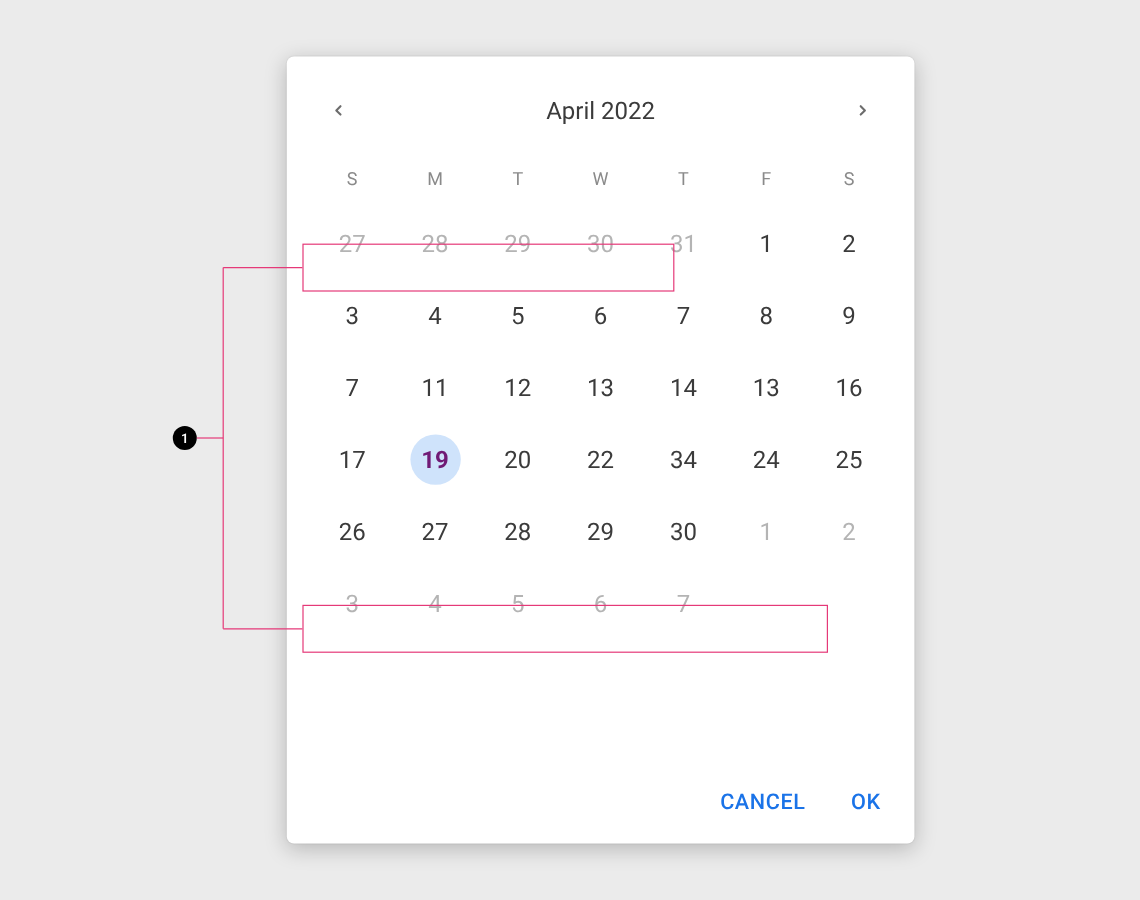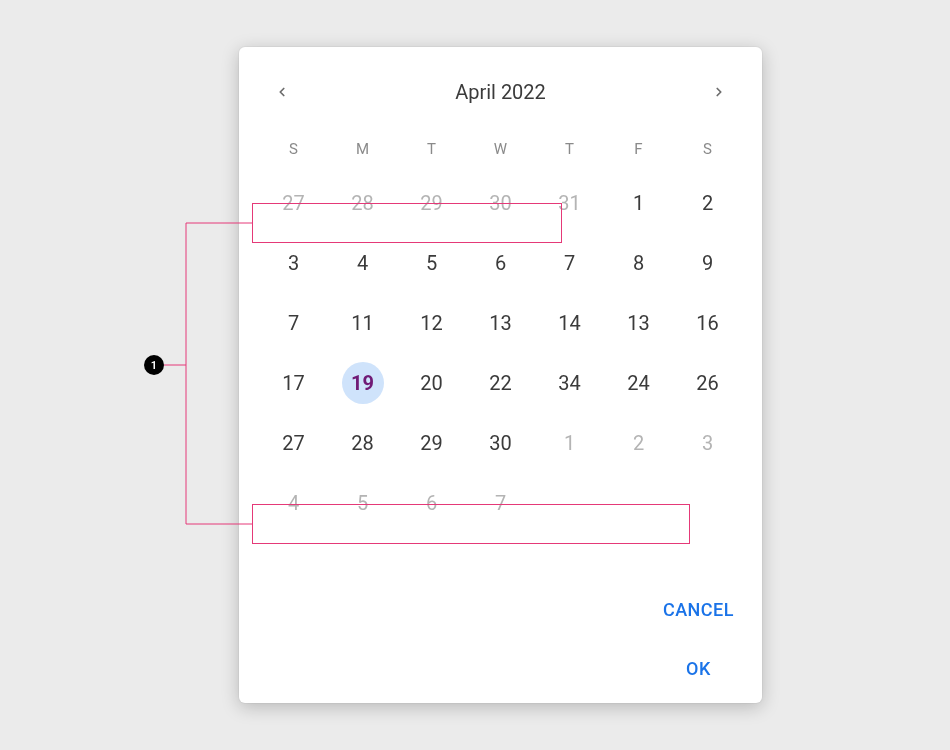--- a/index.html
+++ b/index.html
@@ -83,21 +83,20 @@
       align-items: center;
       justify-content: center;
       font-weight: 700;
     }
     .actions {
       position: absolute;
       right: 28px;
       bottom: 24px;
       display: flex;
       gap: 38px;
-      flex-direction: column;
     }
     .action-btn {
       font-size: 18px;
       font-weight: 500;
       color: #1a73e8;
       letter-spacing: 0.5px;
       cursor: pointer;
       background: none;
       border: none;
       font-family: inherit;
@@ -239,20 +238,23 @@
       <div class="day">
         <span>22</span>
       </div>
       <div class="day">
         <span>34</span>
       </div>
       <div class="day">
         <span>24</span>
       </div>
       <div class="day">
+        <span>25</span>
+      </div>
+      <div class="day">
         <span>26</span>
       </div>
       <div class="day">
         <span>27</span>
       </div>
       <div class="day">
         <span>28</span>
       </div>
       <div class="day">
         <span>29</span>

